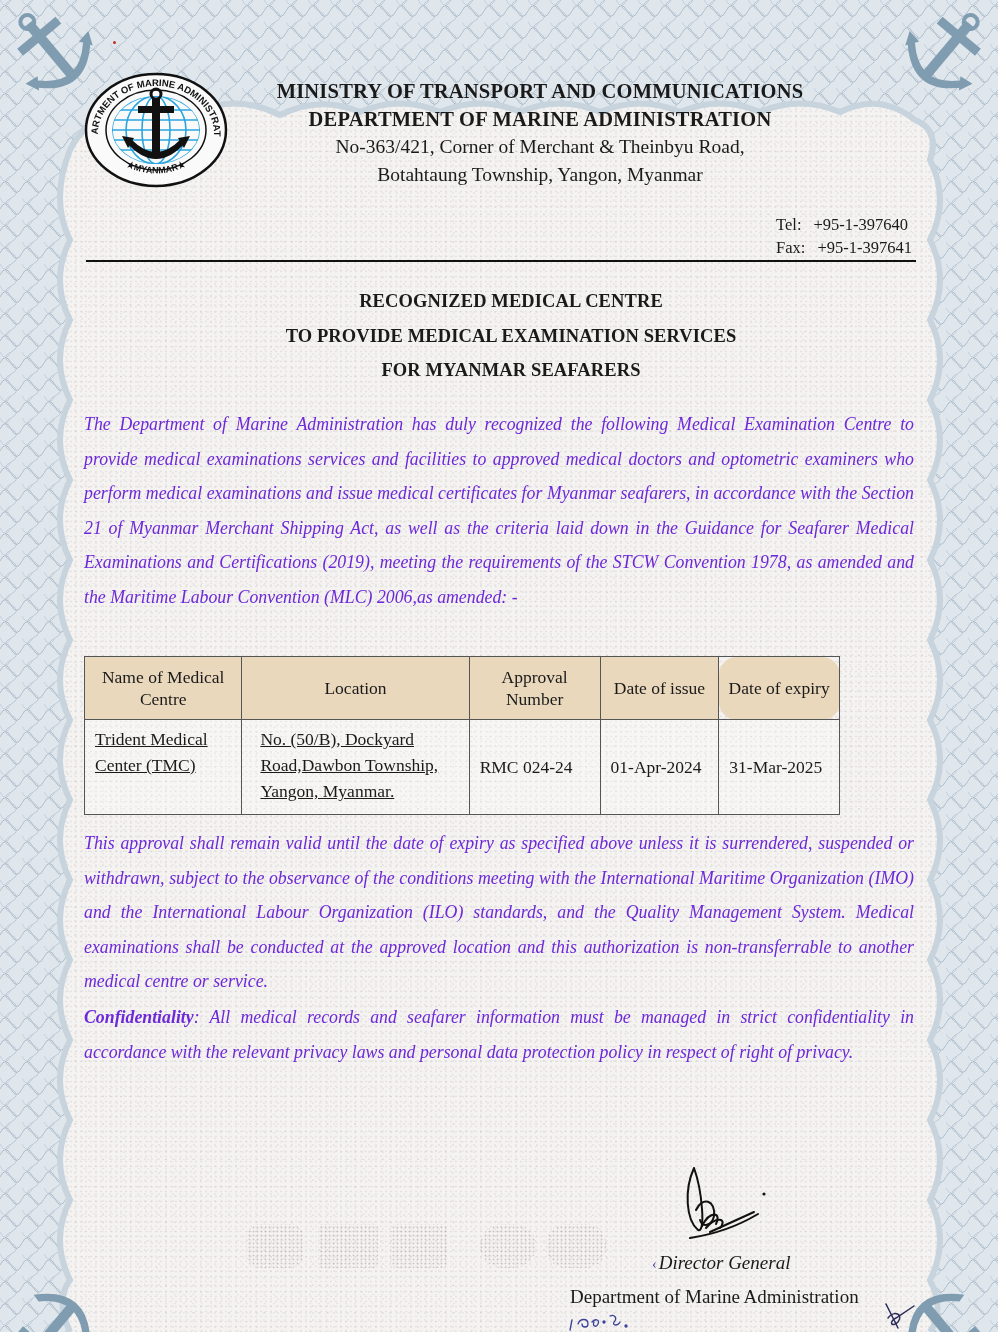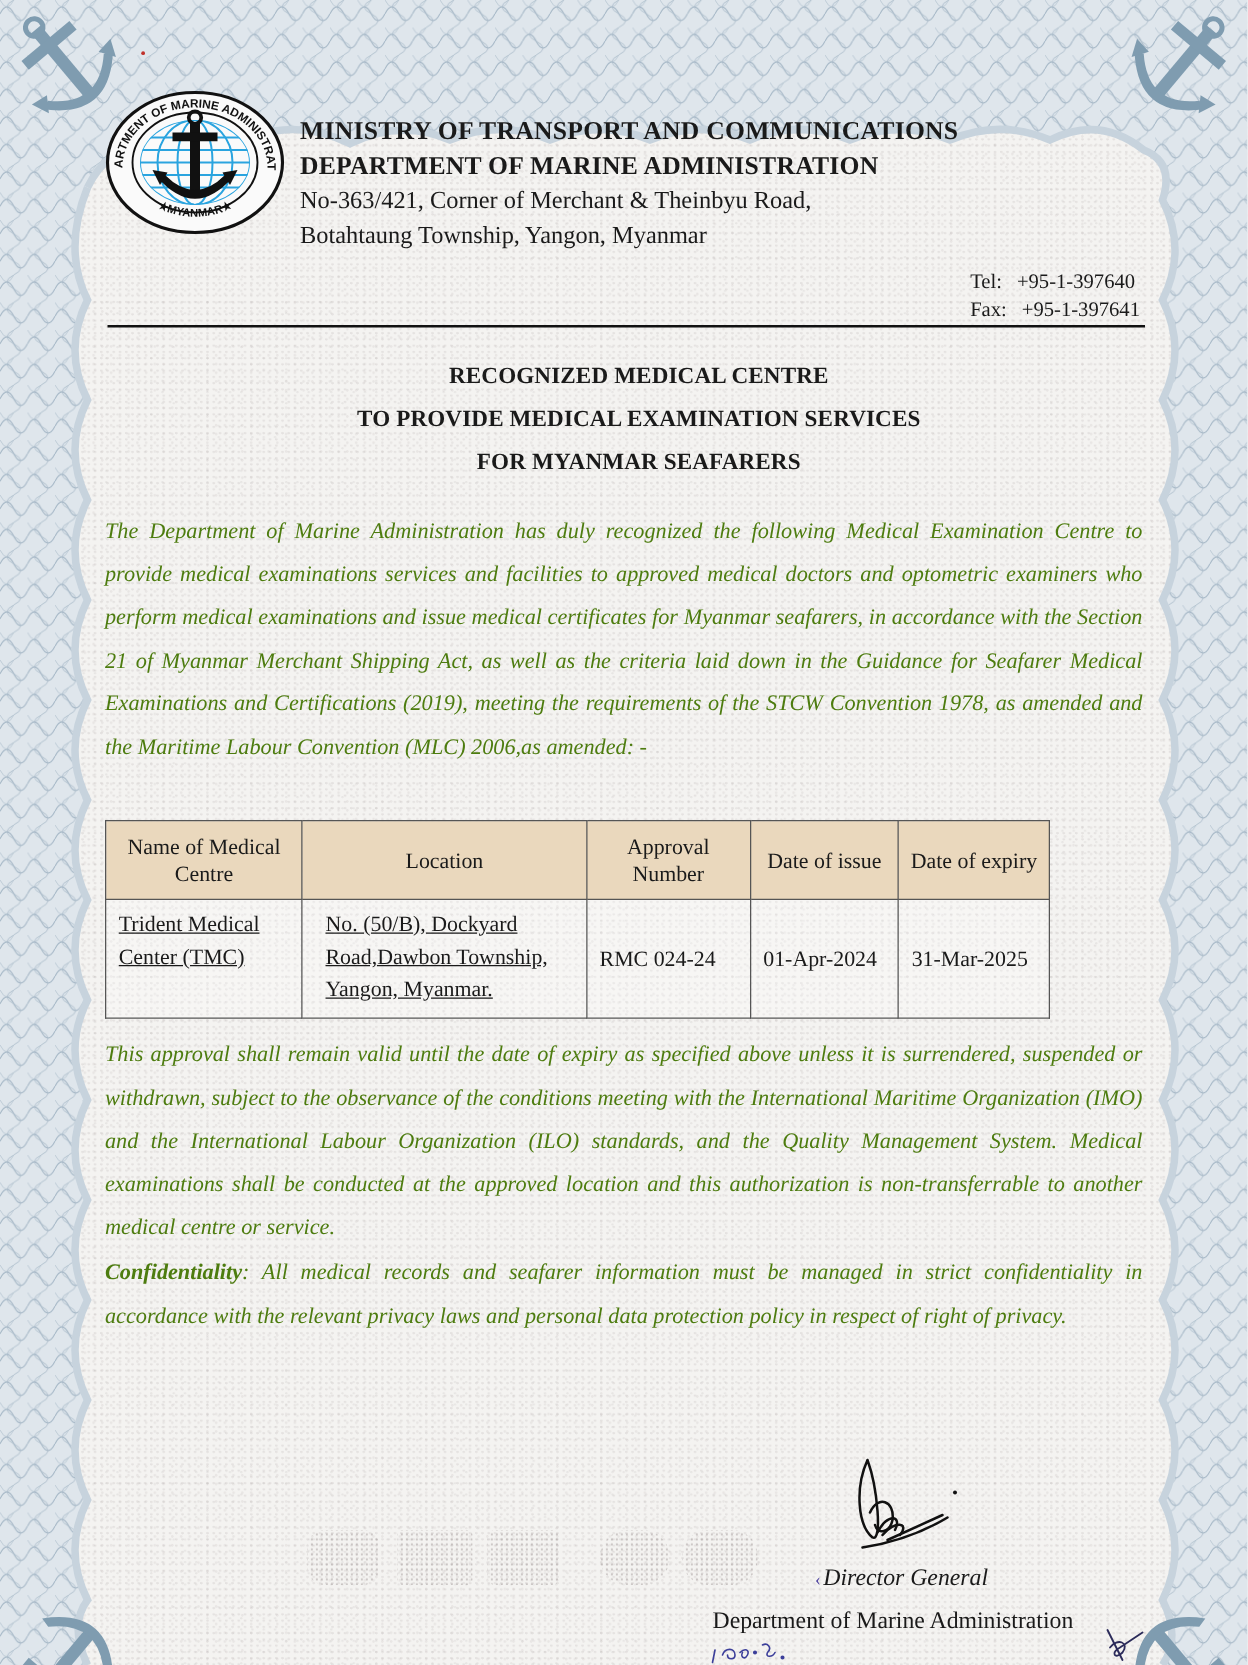--- a/index.html
+++ b/index.html
@@ -26,60 +26,60 @@
   .corner-anchor { position: absolute; width: 110px; height: 110px; }
   .corner-anchor.tl { left: 0; top: 0; }
   .corner-anchor.tr { right: 0; top: 0; transform: scaleX(-1); }
   .corner-anchor.br { right: 0; bottom: -50px; transform: scale(-1,-1); }
   .corner-anchor.bl { left: 0; bottom: -50px; transform: scaleY(-1); }
 
   .content { position: absolute; left: 0; top: 0; width: 998px; height: 1332px; }
 
   
   .logo { position: absolute; left: 84px; top: 72px; width: 144px; height: 116px; }
-  .org-block { position: absolute; left: 240px; top: 91px; width: 600px; text-align: left; }
+  .org-block { position: absolute; left: 240px; top: 77px; width: 600px; text-align: center; }
   .org-title { font-weight: bold; font-size: 20.5px; line-height: 28px; letter-spacing: 0.2px; }
   .org-addr { font-size: 19.5px; line-height: 28px; }
 
   .contact-left { position: absolute; left: 87px; top: 211px; font-size: 16.5px; line-height: 22px; }
   .contact-left a { color: #2a6fc9; text-decoration: underline; }
   .contact-right { position: absolute; right: 86px; top: 213px; font-size: 16.5px; line-height: 23px; text-align: left; }
   .contact-right .lbl { margin-right: 12px; }
   .rule { position: absolute; left: 86px; width: 830px; top: 260px; height: 0; border-top: 2.5px solid #111; }
 
   
   .titles { position: absolute; left: 12px; width: 998px; top: 284px; text-align: center; }
   .titles div { font-weight: bold; font-size: 18.5px; line-height: 34.5px; letter-spacing: 0.1px; }
 
   
   .para {
     position: absolute; left: 84px; width: 830px;
     font-style: italic; font-size: 17.8px; line-height: 34.5px;
-    text-align: justify; color: #4d7c0f;
+    text-align: justify; color: #6d28d9;
     font-family: "Liberation Serif", "DejaVu Serif", serif;
   }
   .para1 { top: 407px; }
   .para2 { top: 826px; }
   .para3 { top: 1000px; }
   .para3 .strong { font-weight: bold; }
 
   
   .med-table {
     position: absolute; left: 84px; top: 656px; width: 756px;
     border-collapse: collapse; font-size: 17.5px;
   }
   .med-table th, .med-table td { border: 1.5px solid #555; }
   .med-table th {
     background: #ead8bd; font-weight: normal; height: 58px;
     text-align: center; vertical-align: middle; line-height: 22px; padding: 2px 6px;
   }
   .med-table td { height: 88px; vertical-align: middle; line-height: 26px; padding: 0 10px; background: rgba(255,255,255,0.25); }
   .med-table td.top { vertical-align: top; padding-top: 6px; text-decoration: underline; }
   .med-table td.center { text-align: left; }
-  .col1 { width: 175px; } .col2 { width: 252px; } .col3 { width: 138px; } .col4 { width: 130px; } .col5 { width: 132px; }
+  .col1 { width: 175px; } .col2 { width: 252px; } .col3 { width: 138px; } .col4 { width: 130px; } .col5 { width: 132px; border-radius: 18px; }
 
   
   .signature { position: absolute; left: 676px; top: 1160px; width: 100px; height: 90px; }
   .sig-title { position: absolute; left: 652px; top: 1252px; font-style: italic; font-size: 19px; }
   .sig-title .tick { color: #4b3f9e; font-style: normal; font-size: 14px; margin-right: 2px; }
   .sig-dept { position: absolute; left: 570px; top: 1286px; font-size: 19px; }
   .ink-scribble { position: absolute; left: 566px; top: 1308px; width: 70px; height: 24px; }
   .ink-scribble2 { position: absolute; left: 880px; top: 1300px; width: 40px; height: 32px; }
 
   .watermark { position: absolute; left: 240px; top: 1218px; width: 370px; height: 56px; opacity: 0.45; }

